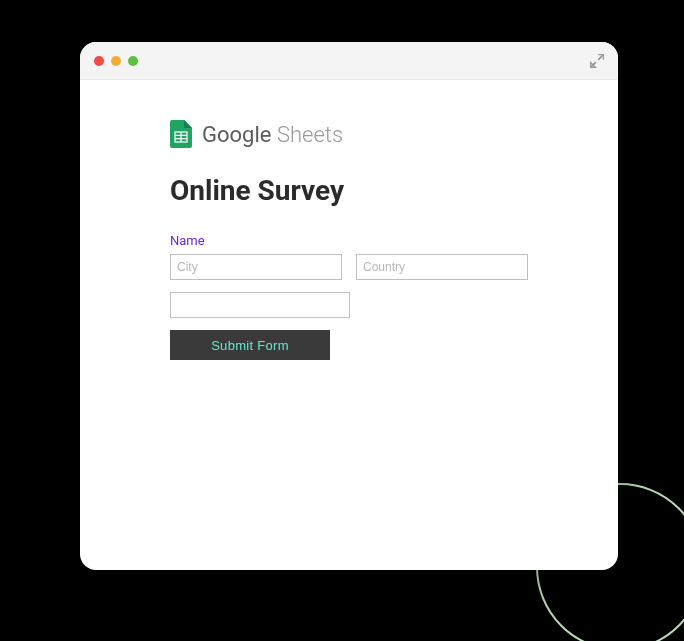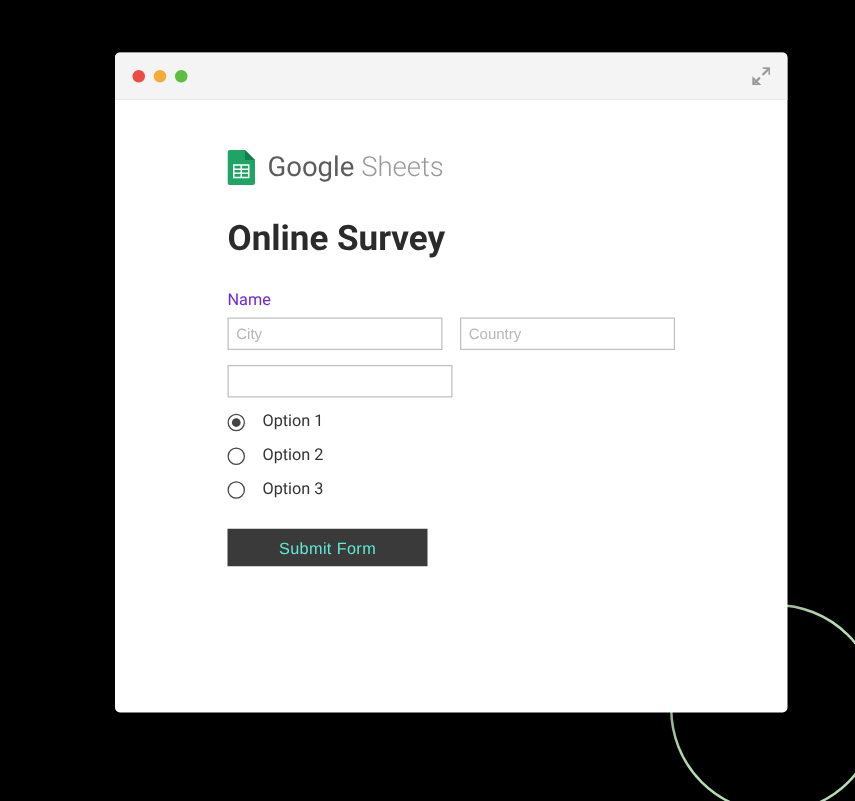--- a/index.html
+++ b/index.html
@@ -14,24 +14,24 @@
   position:absolute;
   right:-20px;
   bottom:-10px;
   width:168px;height:168px;
   border:2px solid #b6dcb3;
   border-radius:50%;
   z-index:0;
 }
 .window{
   position:absolute;
-  left:92px;top:42px;
+  left:80px;top:42px;
   width:538px;height:528px;
   background:#fff;
-  border-radius:4px;
+  border-radius:16px;
   box-shadow:0 10px 40px rgba(0,0,0,0.3);
   overflow:hidden;
   z-index:1;
 }
 .titlebar{
   height:38px;
   background:#f4f4f4;
   border-bottom:1px solid #eaeaea;
   display:flex;
   align-items:center;
@@ -147,31 +147,17 @@
     <div class="row">
       <input class="input" placeholder="City" style="">
       <input class="input" placeholder="Country" style="">
     </div>
 
     <div class="row">
       <input class="input" style="">
     </div>
 
 
-    <div class="options">
-      <div class="opt">
-        <div class="radio checked"></div>
-        <span class="opt-label">Option 1</span>
-      </div>
-      <div class="opt">
-        <div class="radio"></div>
-        <span class="opt-label">Option 2</span>
-      </div>
-      <div class="opt">
-        <div class="radio"></div>
-        <span class="opt-label">Option 3</span>
-      </div>
-    </div>
 
     <button class="submit">Submit Form</button>
 
   </div>
 </div>
 
 </body></html>

